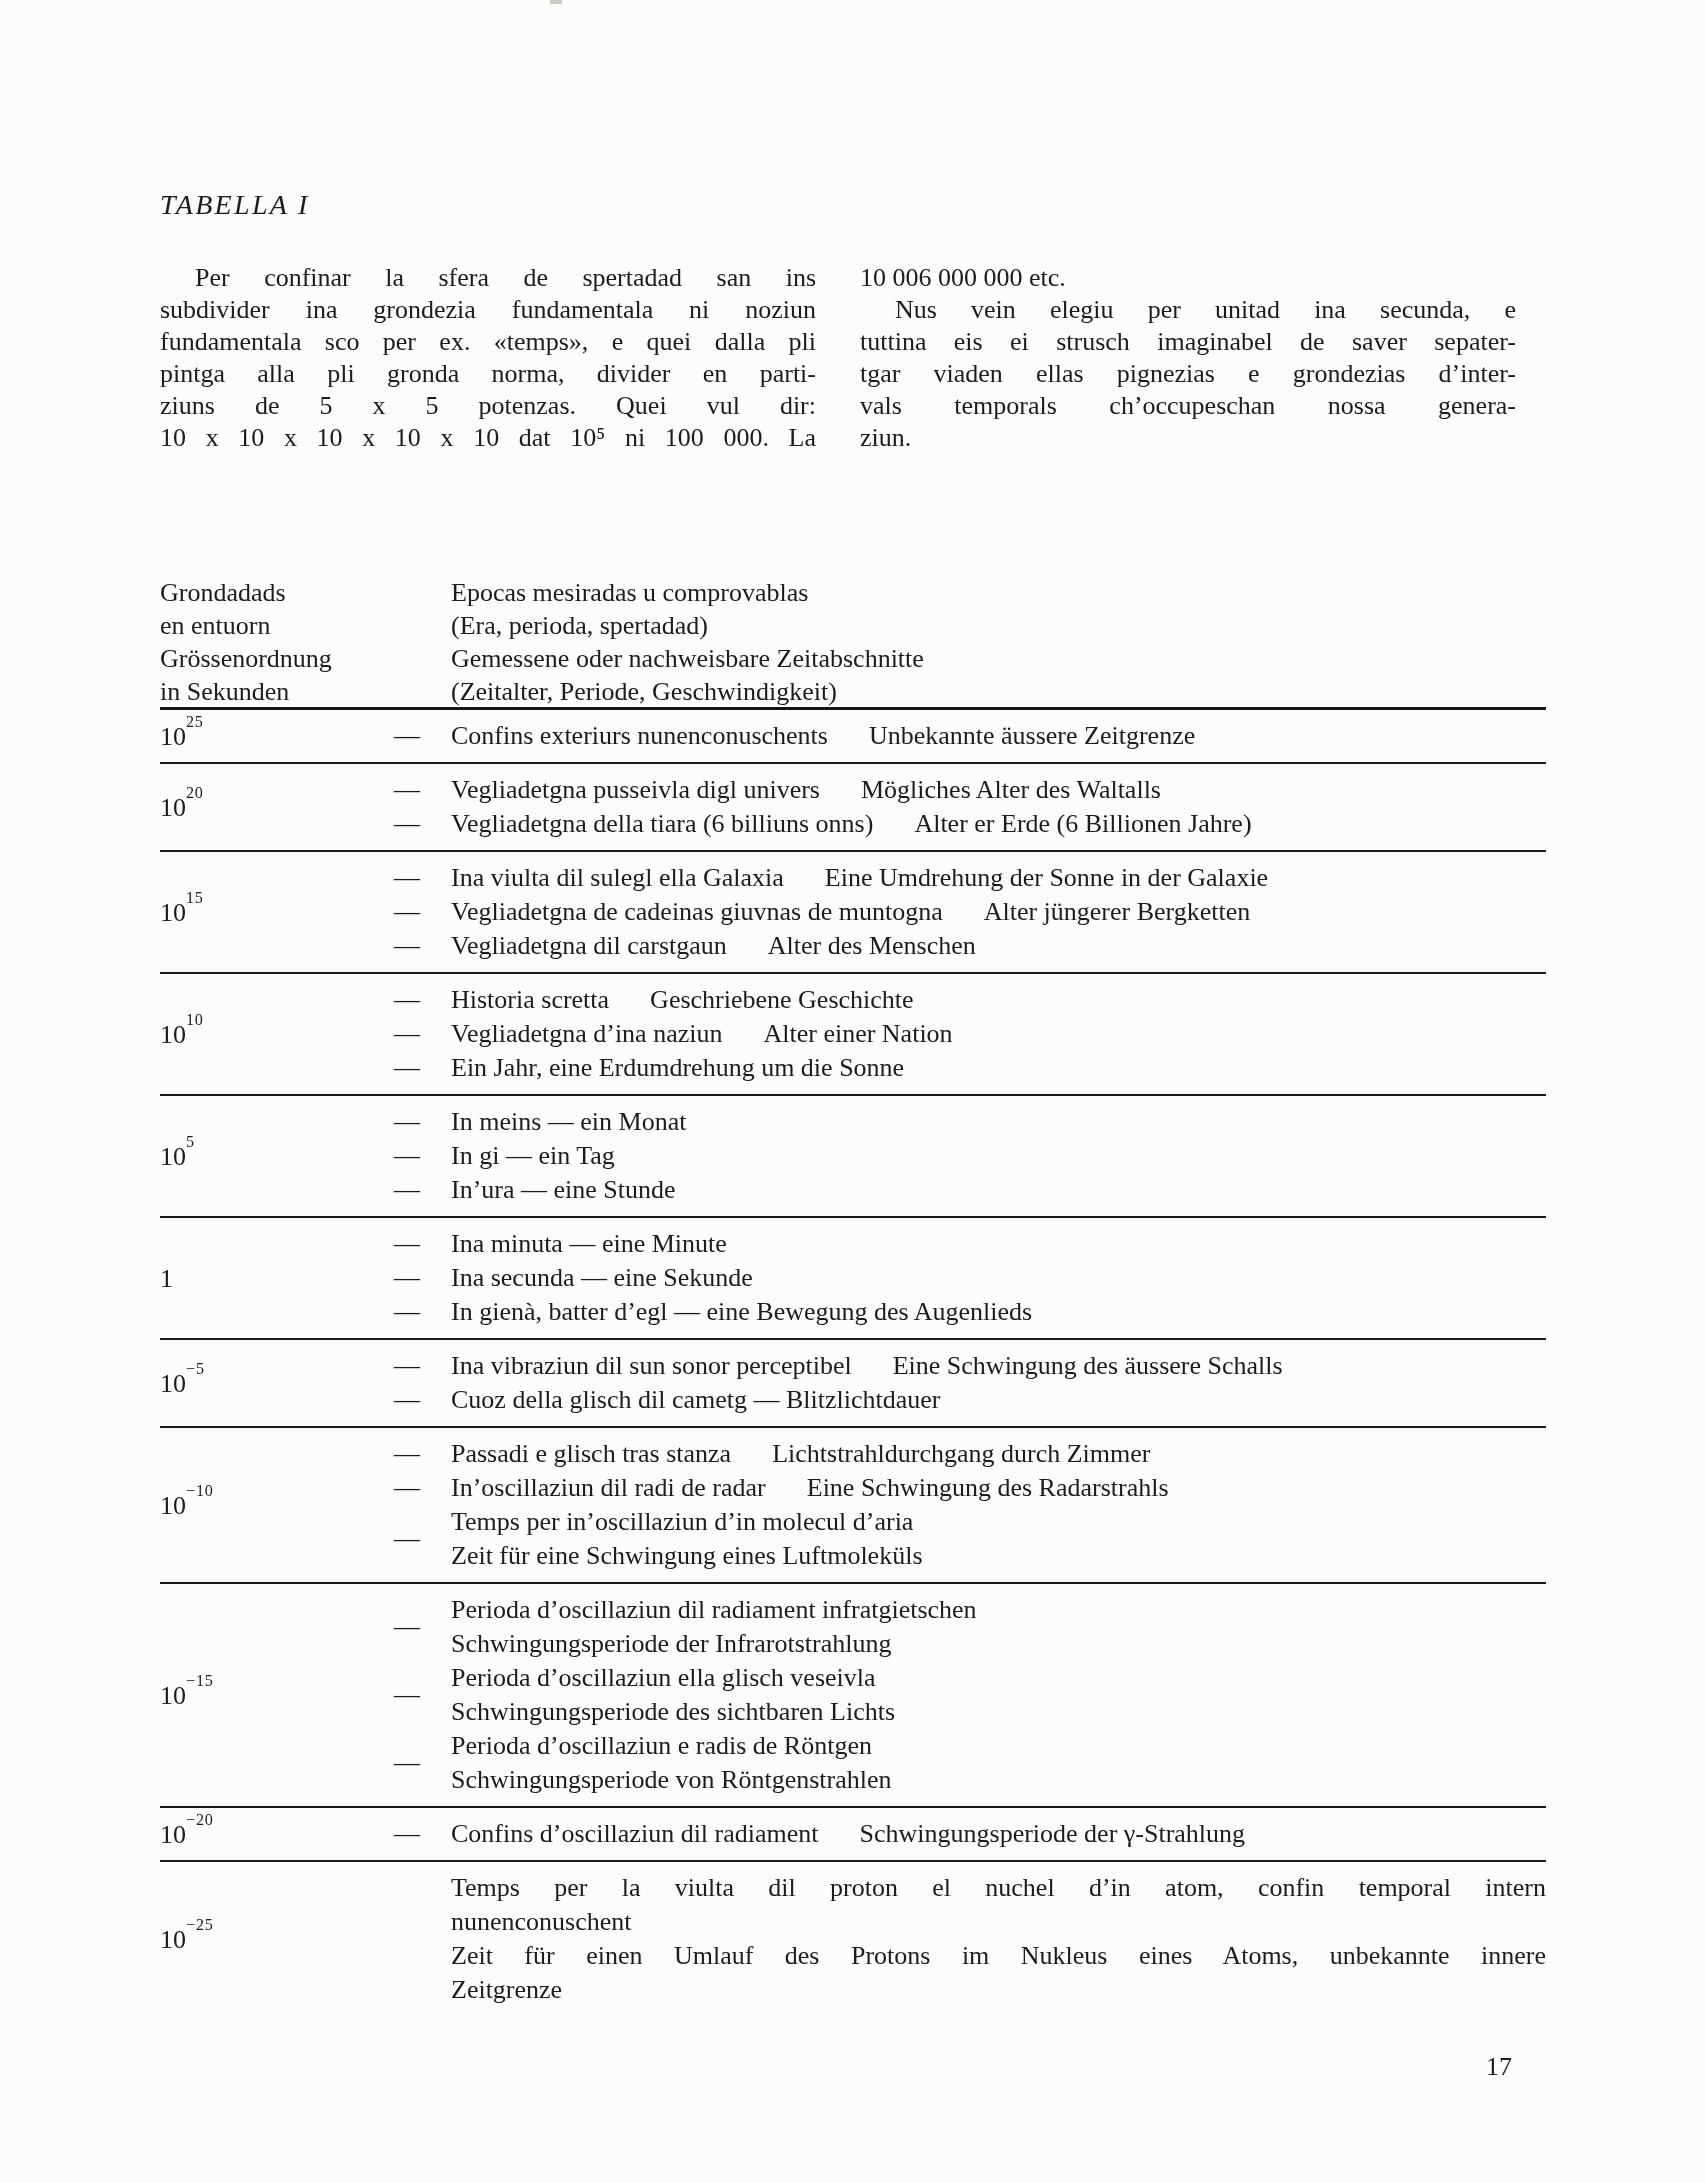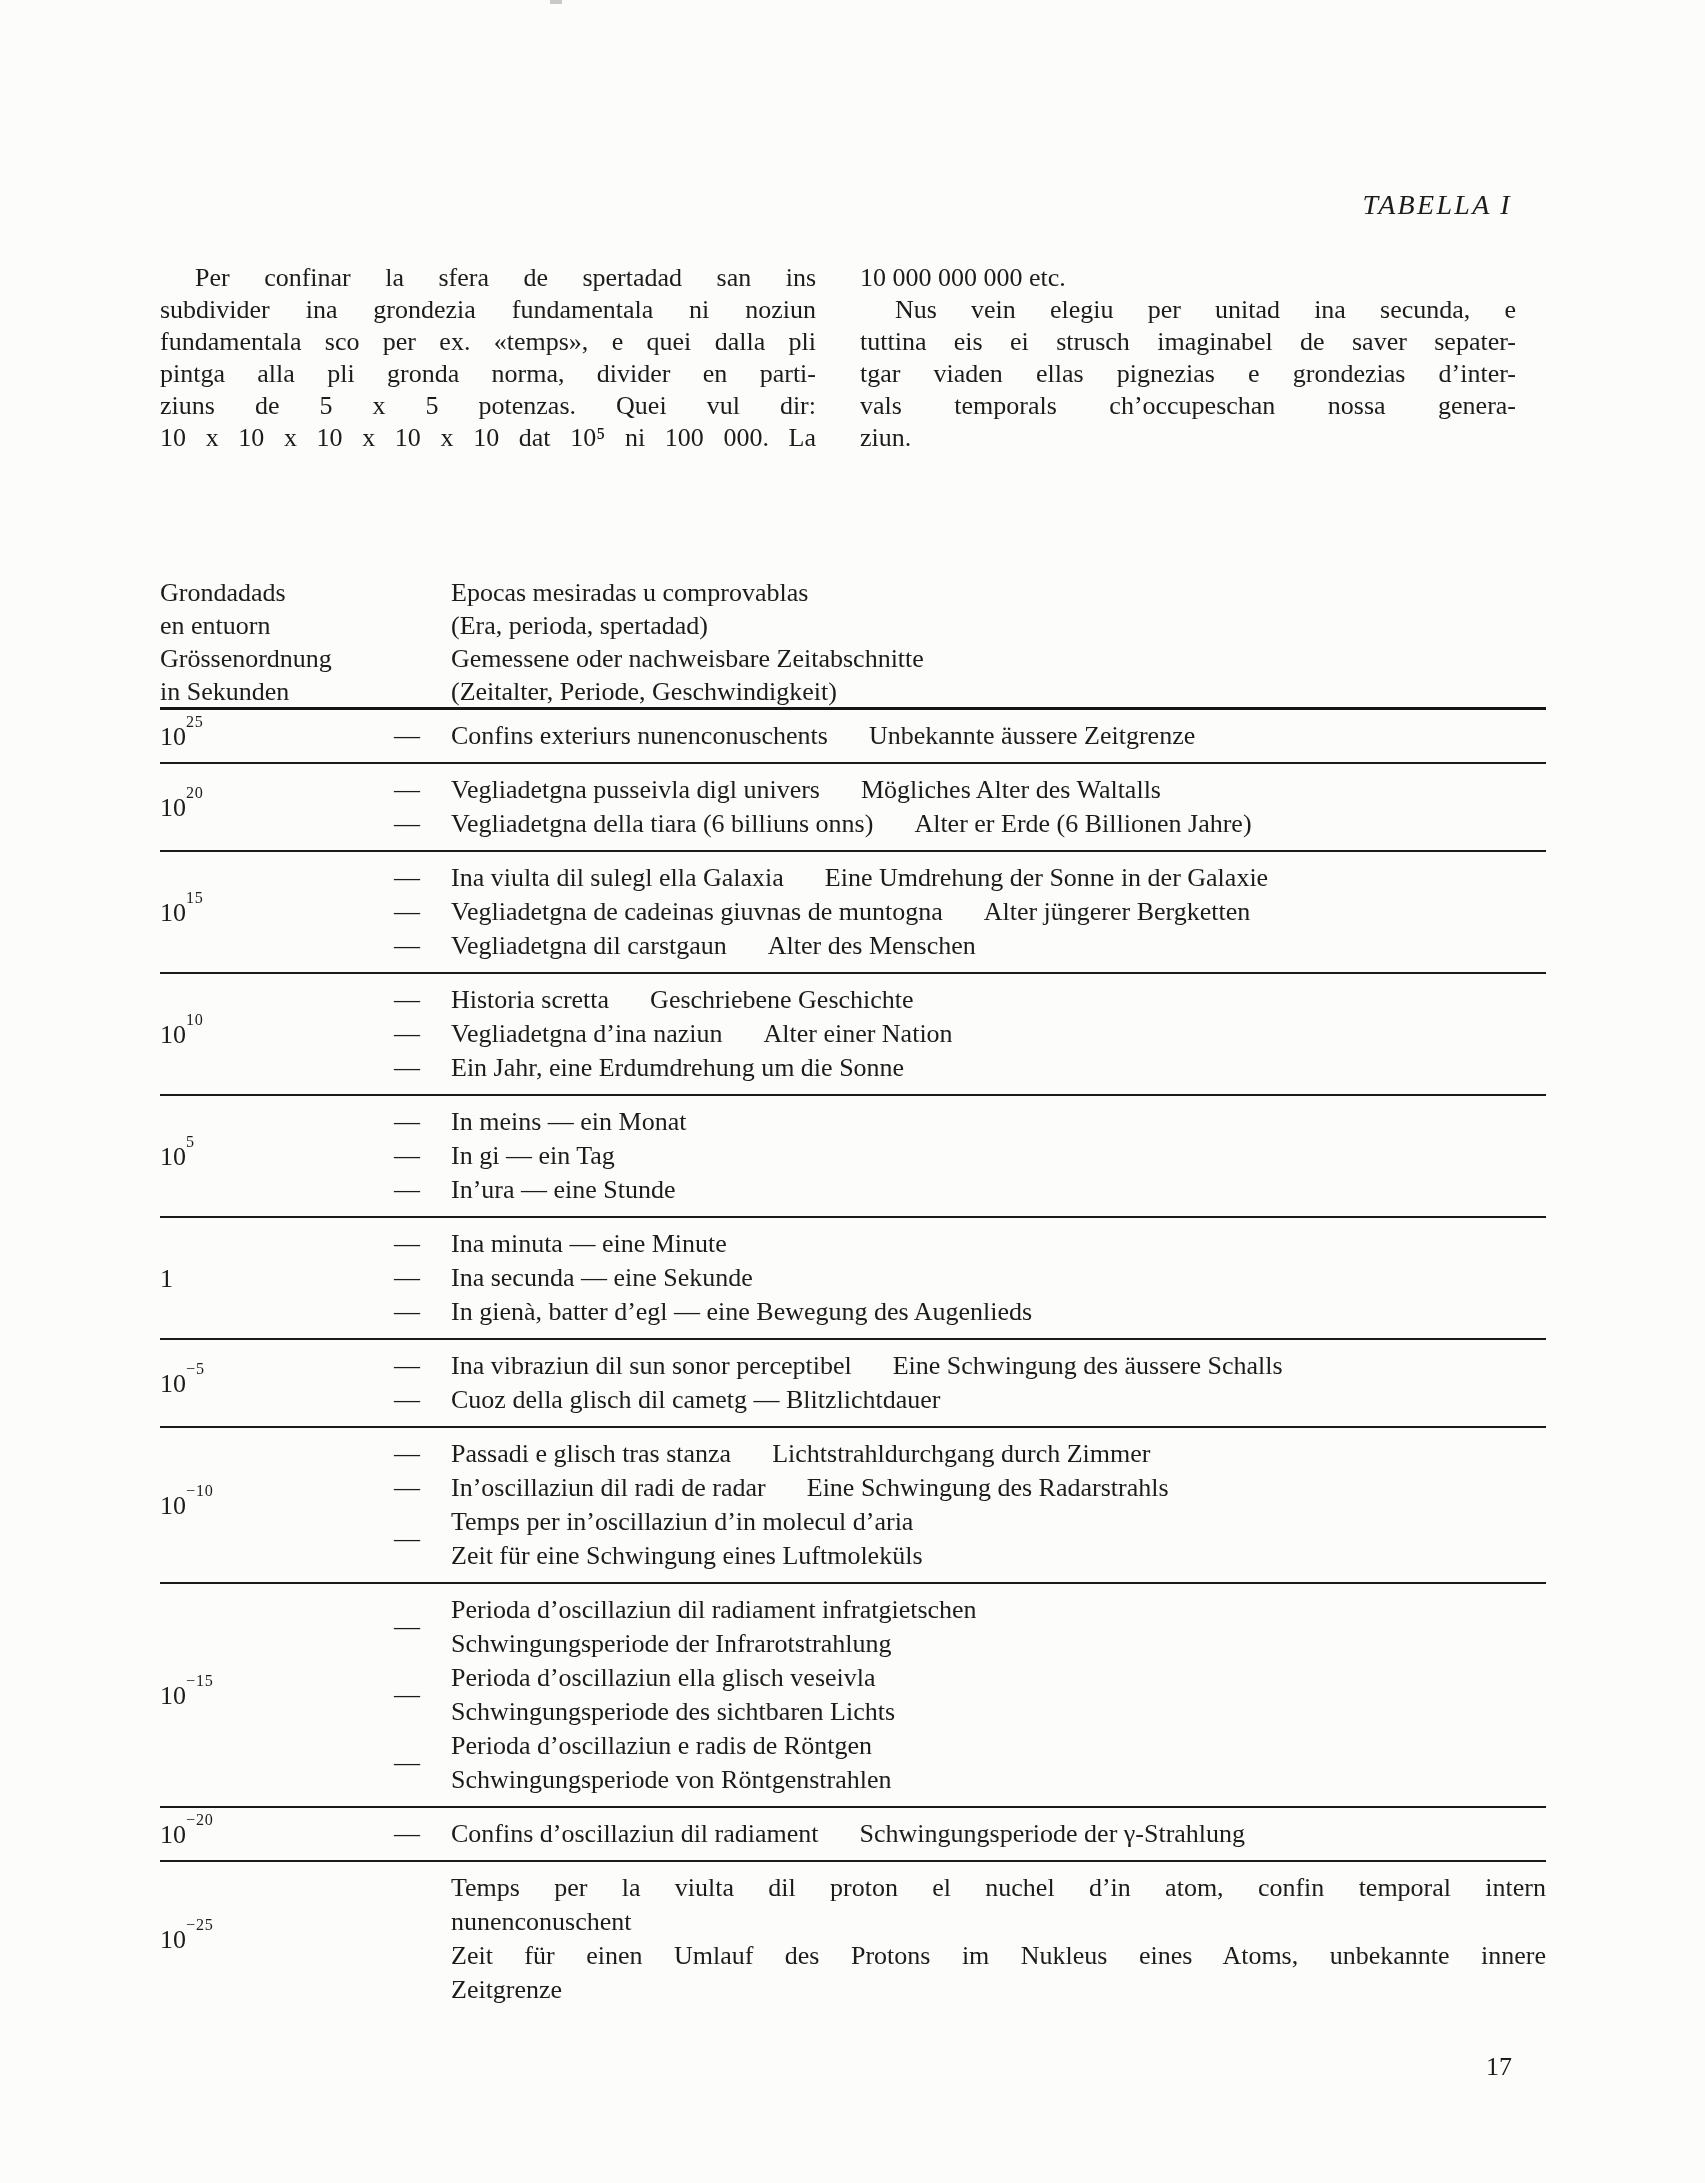--- a/index.html
+++ b/index.html
@@ -8,21 +8,21 @@
     width:1706px; height:2183px;
     background:#fcfcfa;
     color:#1c1c1c;
     font-family:"Liberation Serif","DejaVu Serif",serif;
     overflow:hidden;
   }
   .scan-mark { position:absolute; top:0; left:550px; width:12px; height:3.8px; background:#c9c9c6; }
 
   .title {
     position:absolute; top:189px; left:160px; width:1352px;
-    text-align:right; font-style:italic; font-size:28px; letter-spacing:2.3px;
+    text-align:left; font-style:italic; font-size:28px; letter-spacing:2.3px;
   }
 
   .intro { position:absolute; top:262px; left:160px; width:1360px; display:flex; gap:44px; }
   .icol { width:656px; }
   .pline { font-size:26px; line-height:32px; }
   .indent { text-indent:35px; }
   .just { text-align:justify; text-align-last:justify; }
 
   .thead { position:absolute; top:576px; left:160px; width:1386px; display:flex; }
   .hcol1 { width:291px; }
@@ -56,21 +56,21 @@
   <div class="intro">
     <div class="icol">
       <div class="pline indent just">Per confinar la sfera de spertadad san ins</div>
       <div class="pline just">subdivider ina grondezia fundamentala ni noziun</div>
       <div class="pline just">fundamentala sco per ex. «temps», e quei dalla pli</div>
       <div class="pline just">pintga alla pli gronda norma, divider en parti-</div>
       <div class="pline just">ziuns de 5 x 5 potenzas. Quei vul dir:</div>
       <div class="pline just">10 x 10 x 10 x 10 x 10 dat 10⁵ ni 100 000. La</div>
     </div>
     <div class="icol">
-      <div class="pline">10 000 000 000 etc.</div>
+      <div class="pline">10 006 000 000 etc.</div>
       <div class="pline indent just">Nus vein elegiu per unitad ina secunda, e</div>
       <div class="pline just">tuttina eis ei strusch imaginabel de saver sepater-</div>
       <div class="pline just">tgar viaden ellas pignezias e grondezias d’inter-</div>
       <div class="pline just">vals temporals ch’occupeschan nossa genera-</div>
       <div class="pline">ziun.</div>
     </div>
   </div>
 
   <div class="thead">
     <div class="hcol1">

